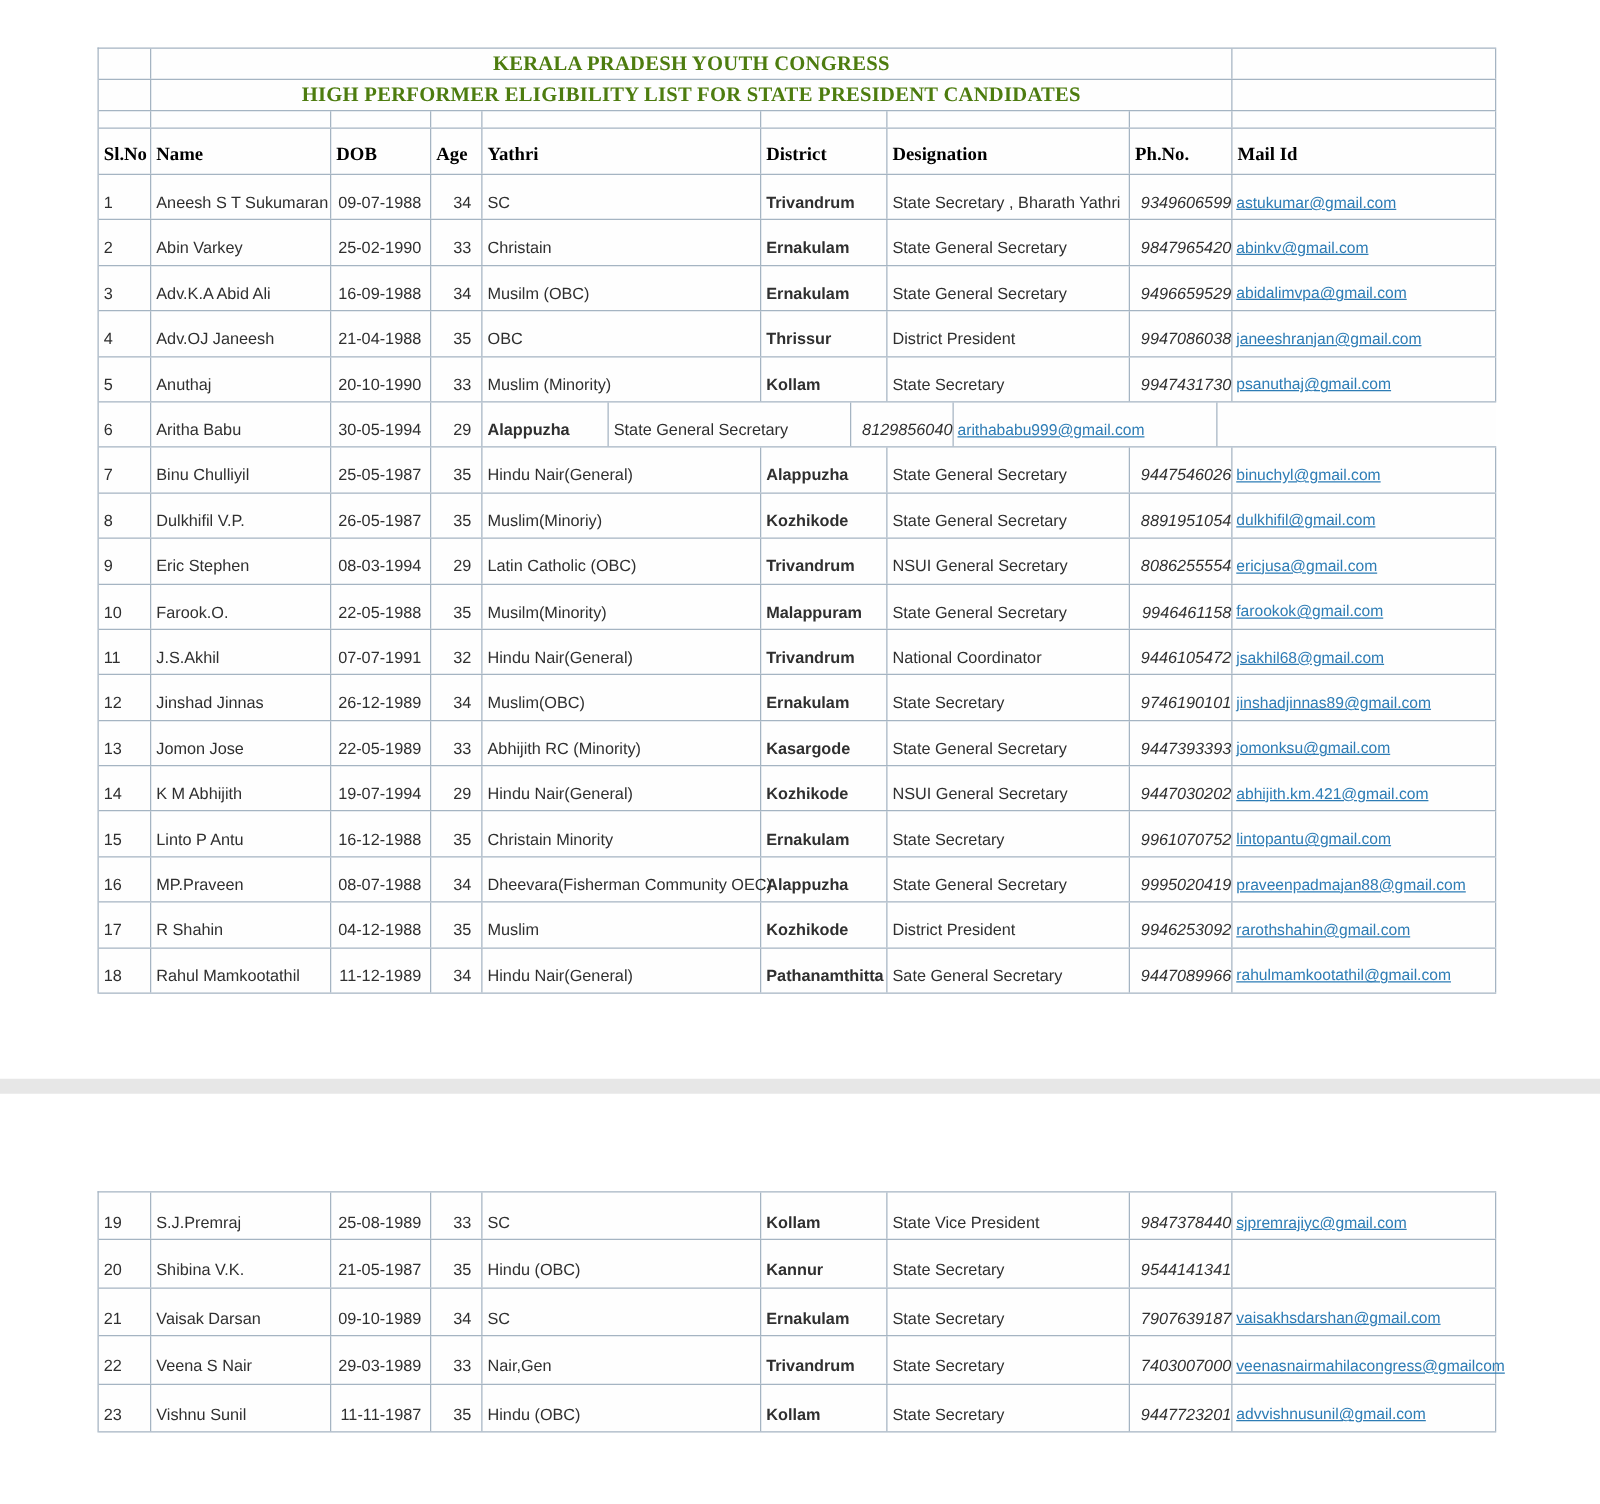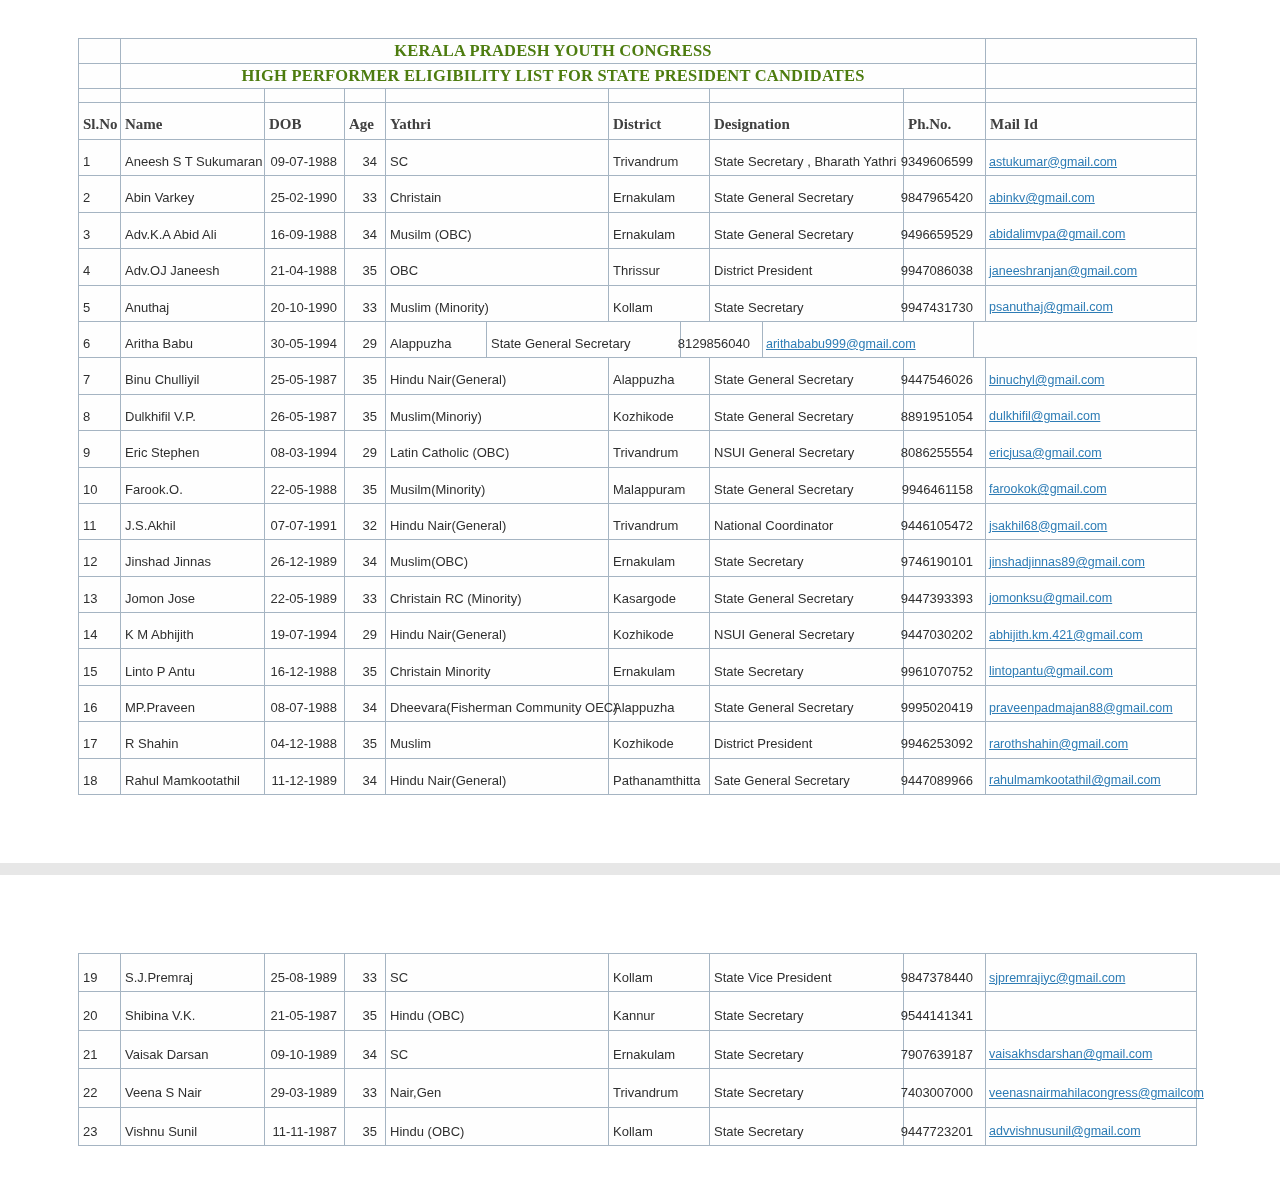--- a/index.html
+++ b/index.html
@@ -38,44 +38,44 @@
     overflow:visible;
     font-size:13px;color:#2f2f2f;
     line-height:1.1;
   }
   
   .c0{width:42px;}
   .c1{width:144px;}
   .c2{width:80px;}
   .c3{width:41px;}
   .c4{width:223px;}
-  .c5{width:101px;}
+  .c5{width:101px;font-weight:bold;}
   .c6{width:194px;}
   .c7{width:82px;}
   .c8{width:211px;}
   .title-span{width:865px;}
 
   .num{justify-content:flex-end;text-align:right;}
   .c2.num{padding-right:7px;}
   .c3.num{padding-right:8px;}
-  .c7.num{padding-right:12px;}
+  .c7.num{padding-right:0;font-style:italic;}
 
   .title-row{height:24px;}
   .title-row .cell{
     align-items:center;justify-content:center;
     font-family:"Liberation Serif", serif;
     font-weight:bold;font-size:16.5px;color:#4d7c0f;
     padding:0;letter-spacing:.2px;
   }
   .spacer-row{height:13px;}
   .spacer-row .cell{padding:0;}
   .header-row{height:36px;}
   .header-row .cell{
     font-family:"Liberation Serif", serif;
-    font-weight:bold;font-size:15px;color:#404040;
+    font-weight:bold;font-size:15px;color:#000000;
     padding-bottom:7px;
   }
   #top-table .data-row{height:35.4px;}
   #bottom-table .data-row{height:37.4px;}
 
   .link{
     color:#2d7cb5;
     text-decoration:underline;
     font-size:12.5px;
   }
@@ -273,21 +273,21 @@
           <div class="cell c7 num">9746190101</div>
           <div class="cell c8 mail">
             <span class="link">jinshadjinnas89@gmail.com</span>
           </div>
         </div>
         <div class="row data-row">
           <div class="cell c0">13</div>
           <div class="cell c1">Jomon Jose</div>
           <div class="cell c2 num">22-05-1989</div>
           <div class="cell c3 num">33</div>
-          <div class="cell c4">Christain RC (Minority)</div>
+          <div class="cell c4">Abhijith RC (Minority)</div>
           <div class="cell c5">Kasargode</div>
           <div class="cell c6">State General Secretary</div>
           <div class="cell c7 num">9447393393</div>
           <div class="cell c8 mail">
             <span class="link">jomonksu@gmail.com</span>
           </div>
         </div>
         <div class="row data-row">
           <div class="cell c0">14</div>
           <div class="cell c1">K M Abhijith</div>

